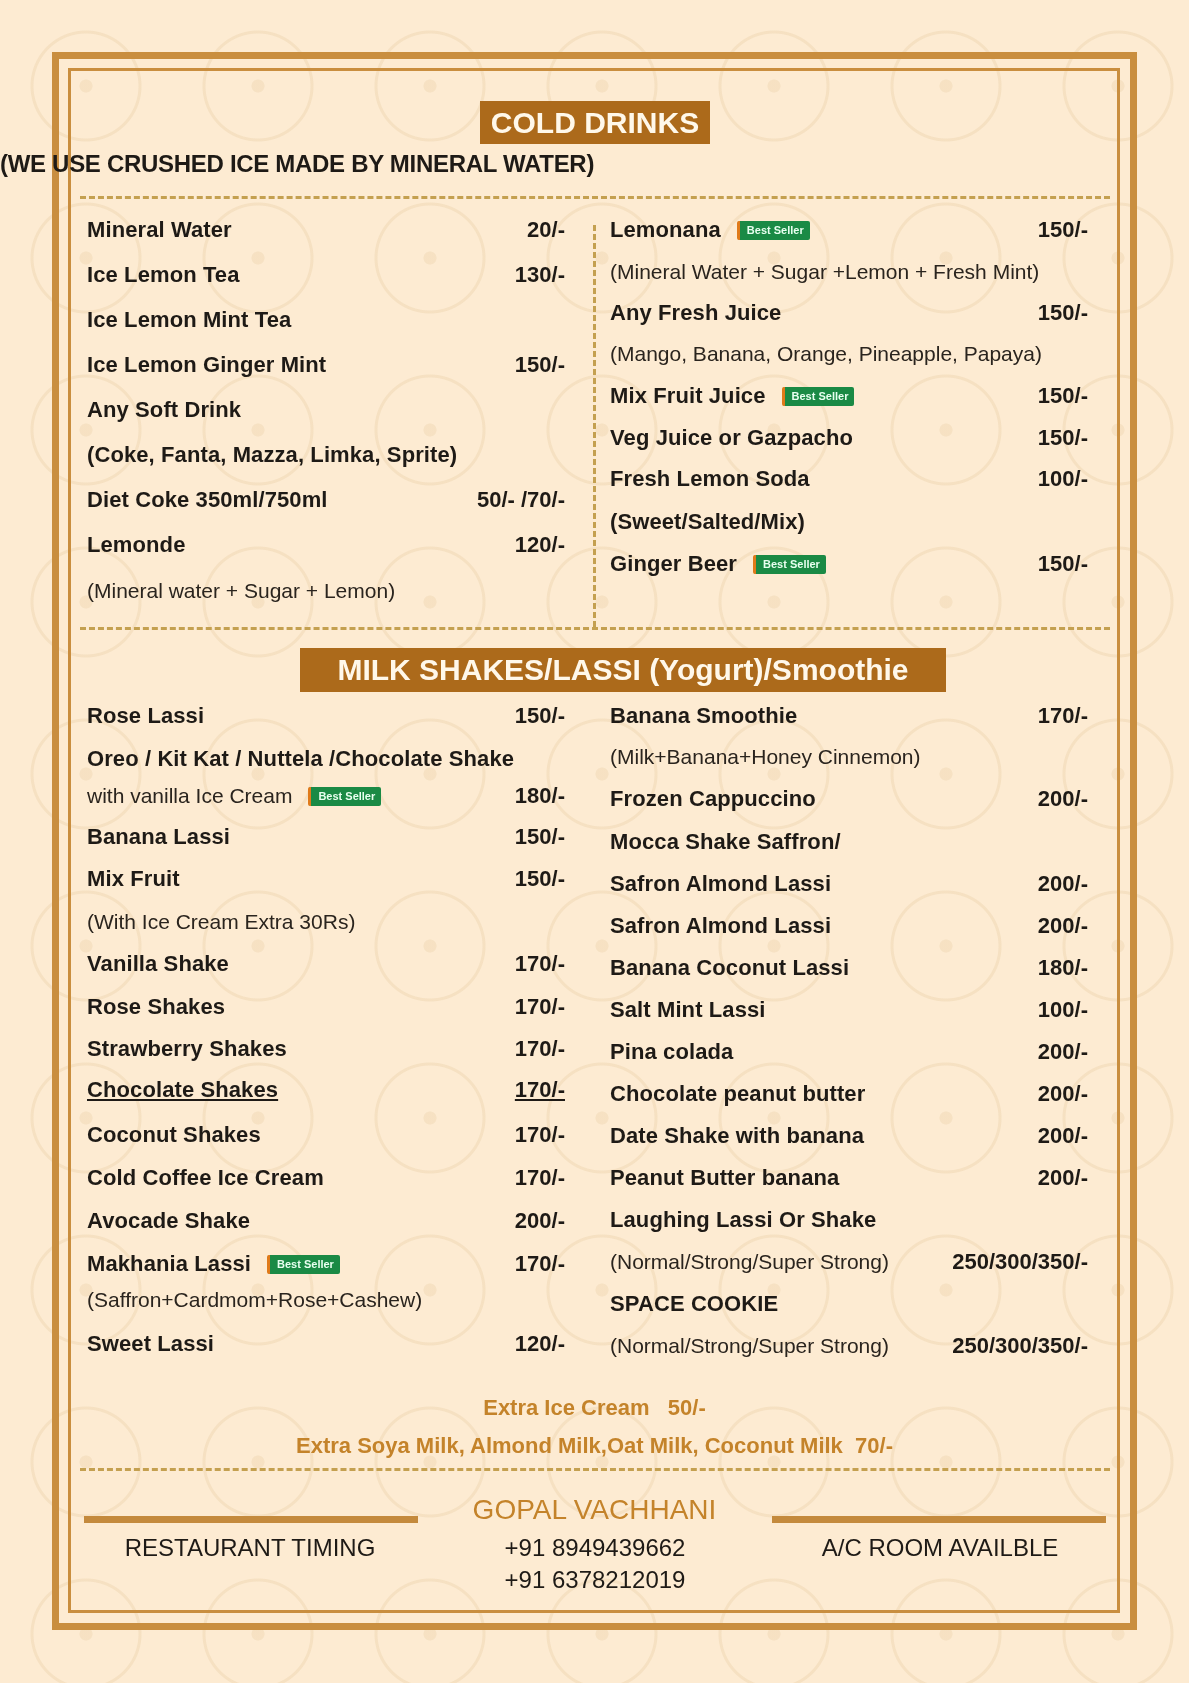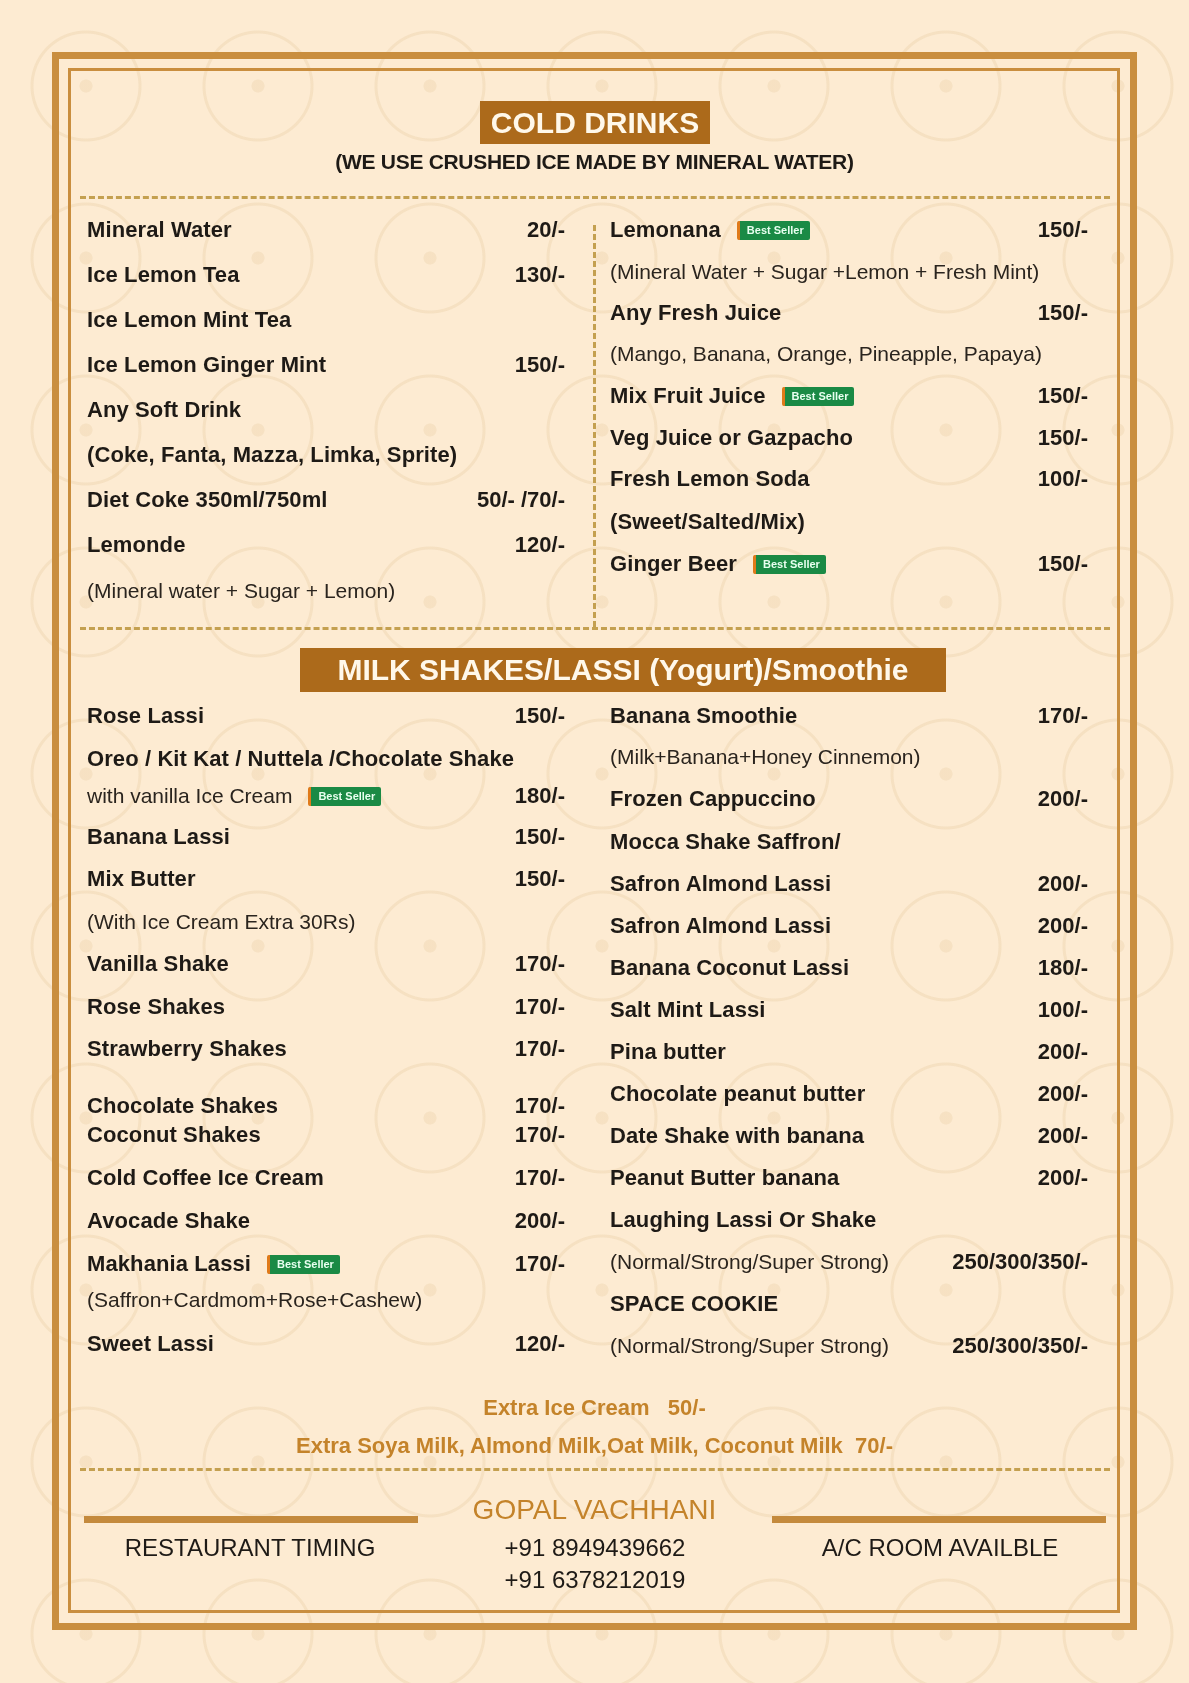--- a/index.html
+++ b/index.html
@@ -27,22 +27,22 @@
     position: absolute; left: 68px; top: 68px; width: 1052px; height: 1545px;
     border: 3px solid #c98e3f;
   }
   .section-banner {
     position: absolute; background: #ac6a1b; color: #fff8ea;
     font-weight: bold; text-align: center; white-space: nowrap;
   }
   .banner-cold { left: 480px; top: 101px; width: 230px; height: 43px; font-size: 30px; line-height: 43px; }
   .banner-milk { left: 300px; top: 648px; width: 646px; height: 44px; font-size: 30px; line-height: 44px; }
   .subtitle {
-    position: absolute; left: 0; width: 1189px; top: 150px; text-align: center;
-    font-size: 21px; font-weight: bold; color: #1e1a16; letter-spacing: -0.3px;
+    position: absolute; left: 0; width: 1189px; top: 150px; text-align: left;
+    font-size: 24px; font-weight: bold; color: #1e1a16; letter-spacing: -0.3px;
   }
   .dash-h {
     position: absolute; height: 0; border-top: 3px dashed #c4a050;
   }
   .dash-v {
     position: absolute; width: 0; border-left: 3px dashed #c4a050;
   }
   .col { position: absolute; }
   .row {
     position: absolute; left: 0; right: 0; height: 30px;
@@ -169,39 +169,39 @@
     <div class="row" style="top: 80px;">
       <span class="desc">with vanilla Ice Cream</span>
       <span class="badge">Best Seller</span>
       <span class="price">180/-</span>
     </div>
     <div class="row" style="top: 121px;">
       <span class="name">Banana Lassi</span>
       <span class="price">150/-</span>
     </div>
     <div class="row" style="top: 163px;">
-      <span class="name">Mix Butter</span>
+      <span class="name">Mix Fruit</span>
       <span class="price">150/-</span>
     </div>
     <div class="row" style="top: 206px;">
       <span class="desc">(With Ice Cream Extra 30Rs)</span>
     </div>
     <div class="row" style="top: 248px;">
       <span class="name">Vanilla Shake</span>
       <span class="price">170/-</span>
     </div>
     <div class="row" style="top: 291px;">
       <span class="name">Rose Shakes</span>
       <span class="price">170/-</span>
     </div>
     <div class="row" style="top: 333px;">
       <span class="name">Strawberry Shakes</span>
       <span class="price">170/-</span>
     </div>
-    <div class="row" style="top: 390px;">
+    <div class="row" style="top: 374px; text-decoration: underline;">
       <span class="name">Chocolate Shakes</span>
       <span class="price">170/-</span>
     </div>
     <div class="row" style="top: 419px;">
       <span class="name">Coconut Shakes</span>
       <span class="price">170/-</span>
     </div>
     <div class="row" style="top: 462px;">
       <span class="name">Cold Coffee Ice Cream</span>
       <span class="price">170/-</span>
@@ -248,21 +248,21 @@
     </div>
     <div class="row" style="top: 252px;">
       <span class="name">Banana Coconut Lassi</span>
       <span class="price">180/-</span>
     </div>
     <div class="row" style="top: 294px;">
       <span class="name">Salt Mint Lassi</span>
       <span class="price">100/-</span>
     </div>
     <div class="row" style="top: 336px;">
-      <span class="name">Pina butter</span>
+      <span class="name">Pina colada</span>
       <span class="price">200/-</span>
     </div>
     <div class="row" style="top: 378px;">
       <span class="name">Chocolate peanut butter</span>
       <span class="price">200/-</span>
     </div>
     <div class="row" style="top: 420px;">
       <span class="name">Date Shake with banana</span>
       <span class="price">200/-</span>
     </div>

